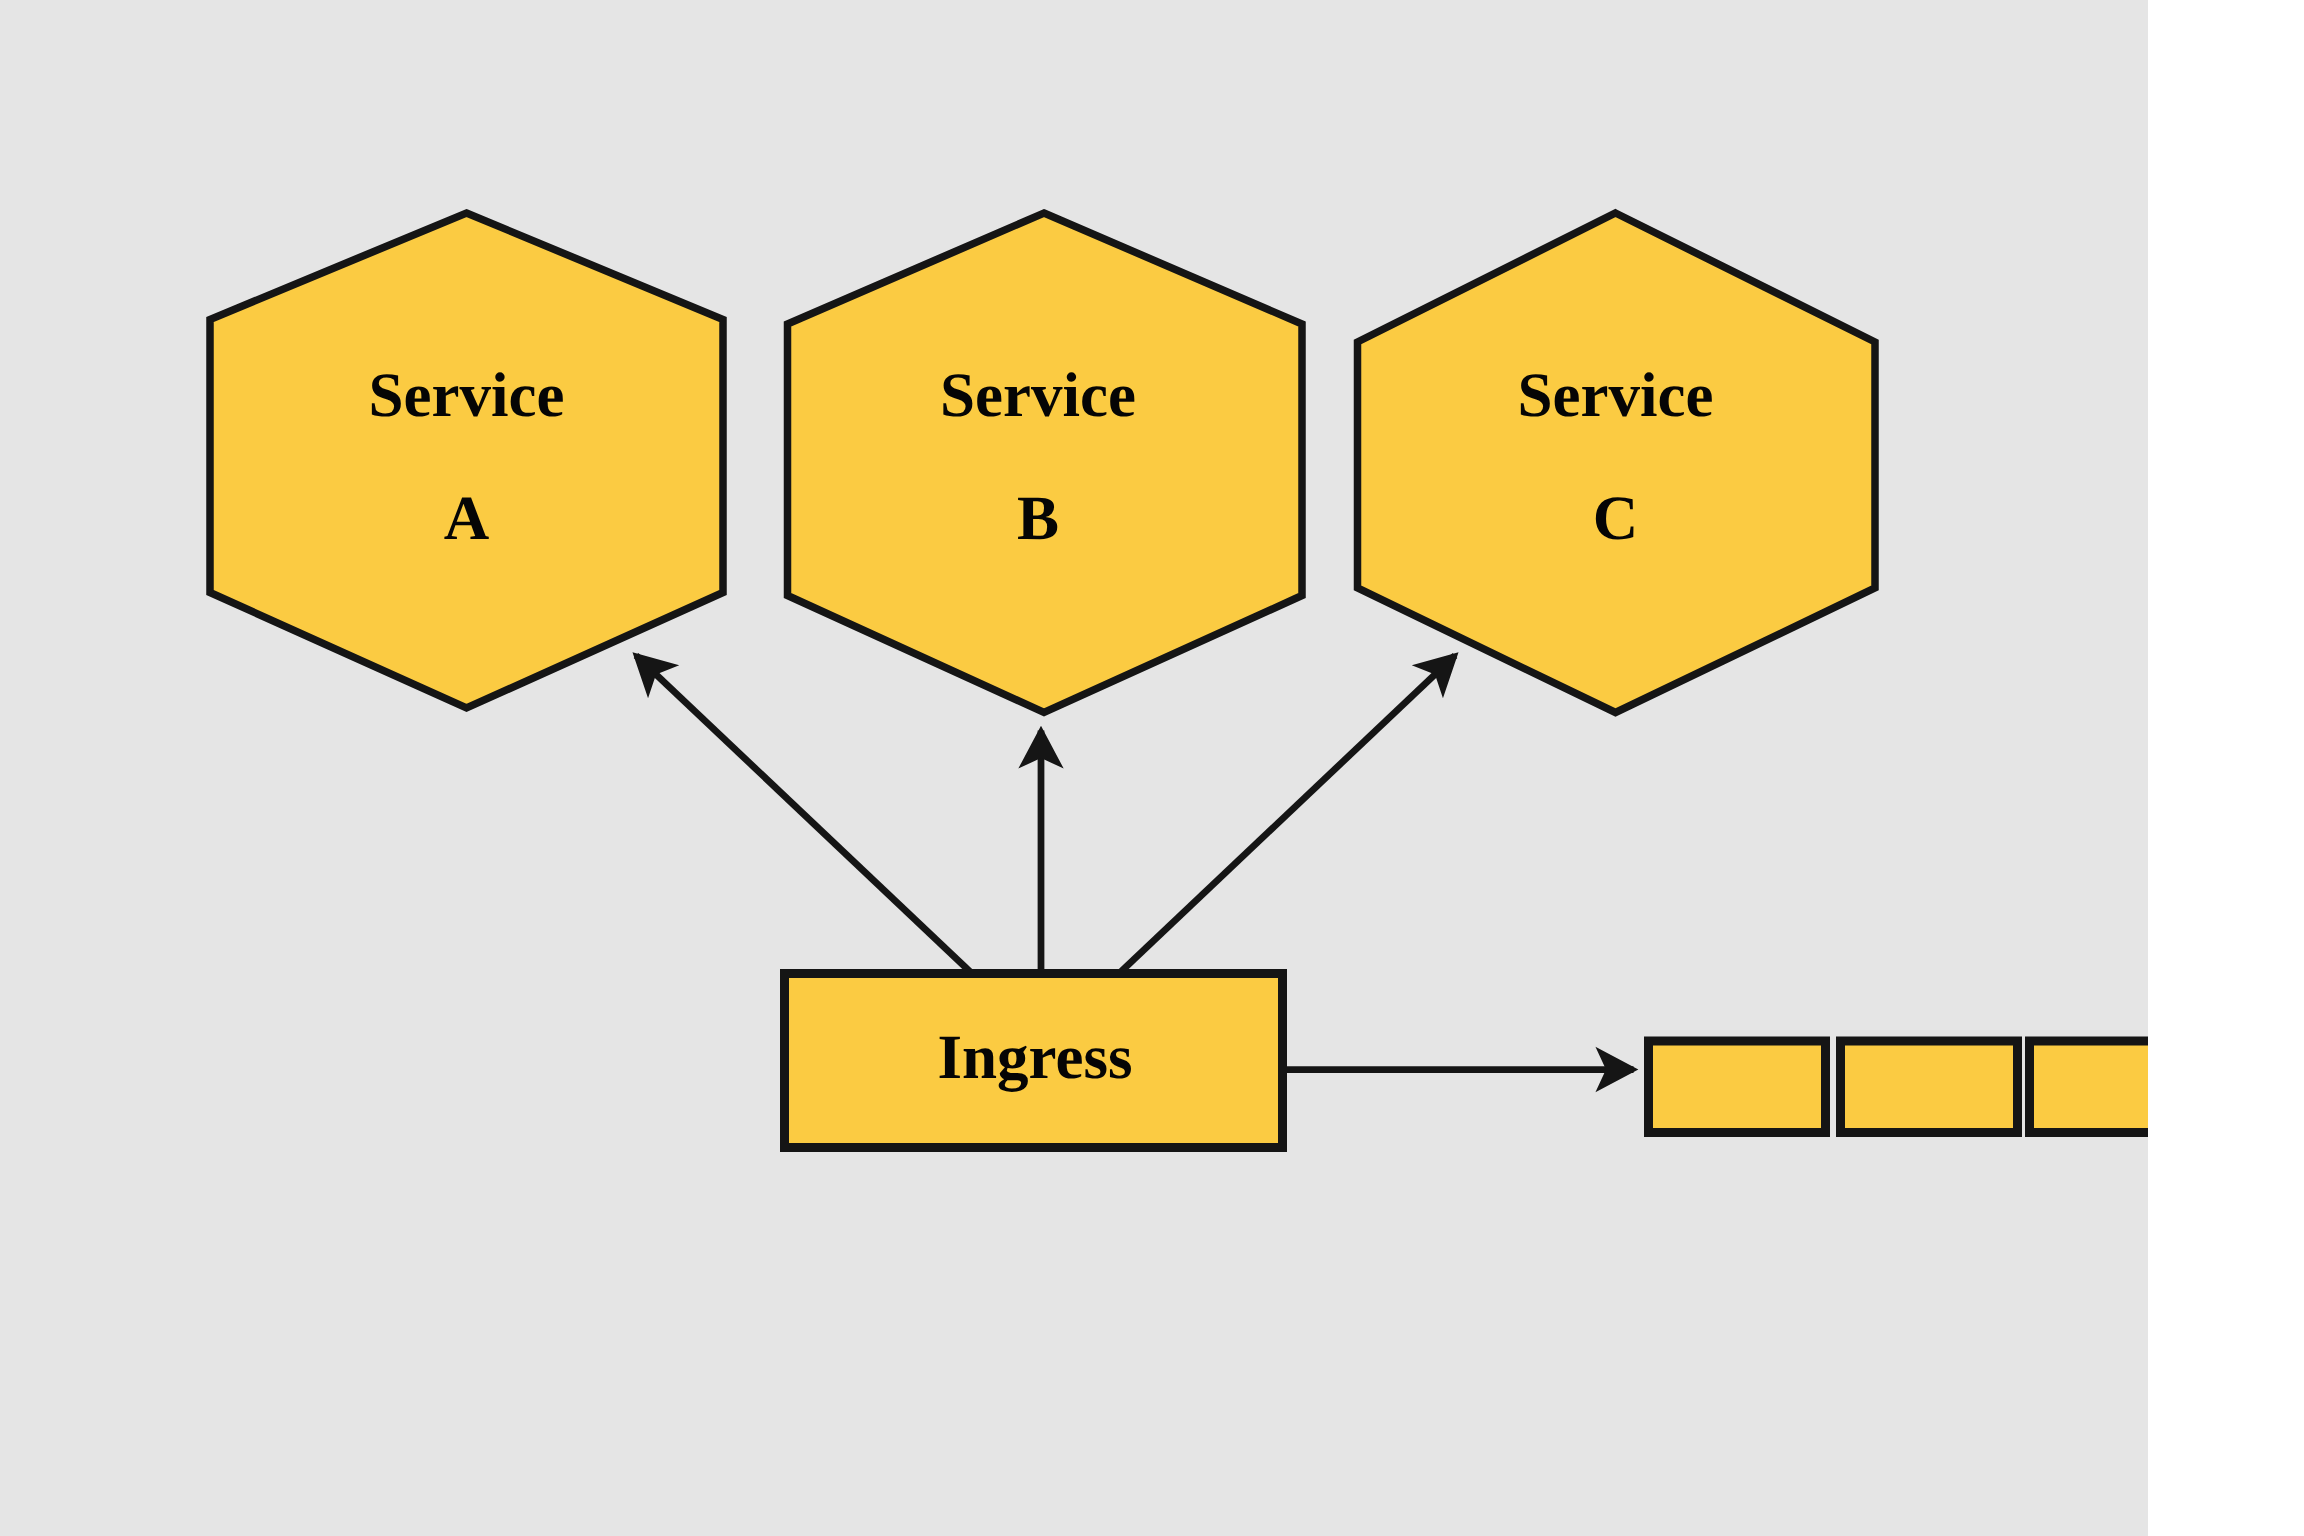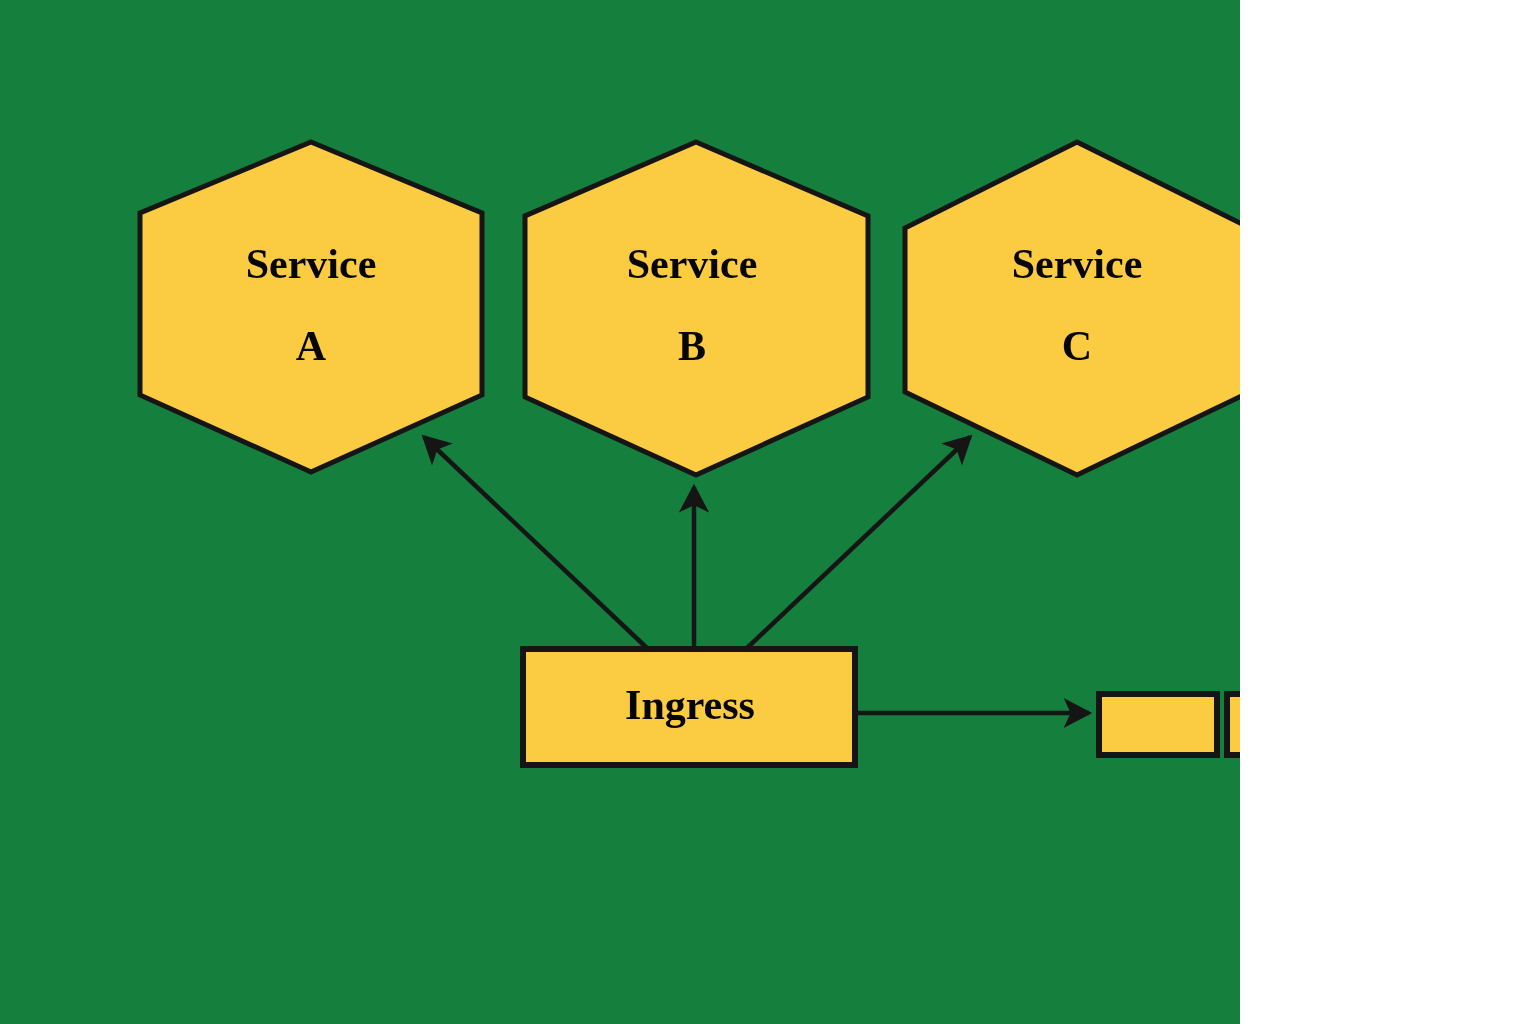--- a/index.html
+++ b/index.html
@@ -3,23 +3,23 @@
 <meta charset="utf-8">
 <title>Ingress Service Routing Diagram</title>
 <style>
   html, body {
     margin: 0;
     padding: 0;
     background: #ffffff;
   }
   #canvas {
     position: relative;
-    width: 1240px;
+    width: 1432px;
     height: 1024px;
-    background: #15803d;
+    background: #e5e5e5;
     overflow: hidden;
     font-family: "Liberation Serif", "DejaVu Serif", serif;
     text-align: right;
   }
   #diagram-svg {
     position: absolute;
     top: 0;
     left: 0;
     width: 1536px;
     height: 1024px;

